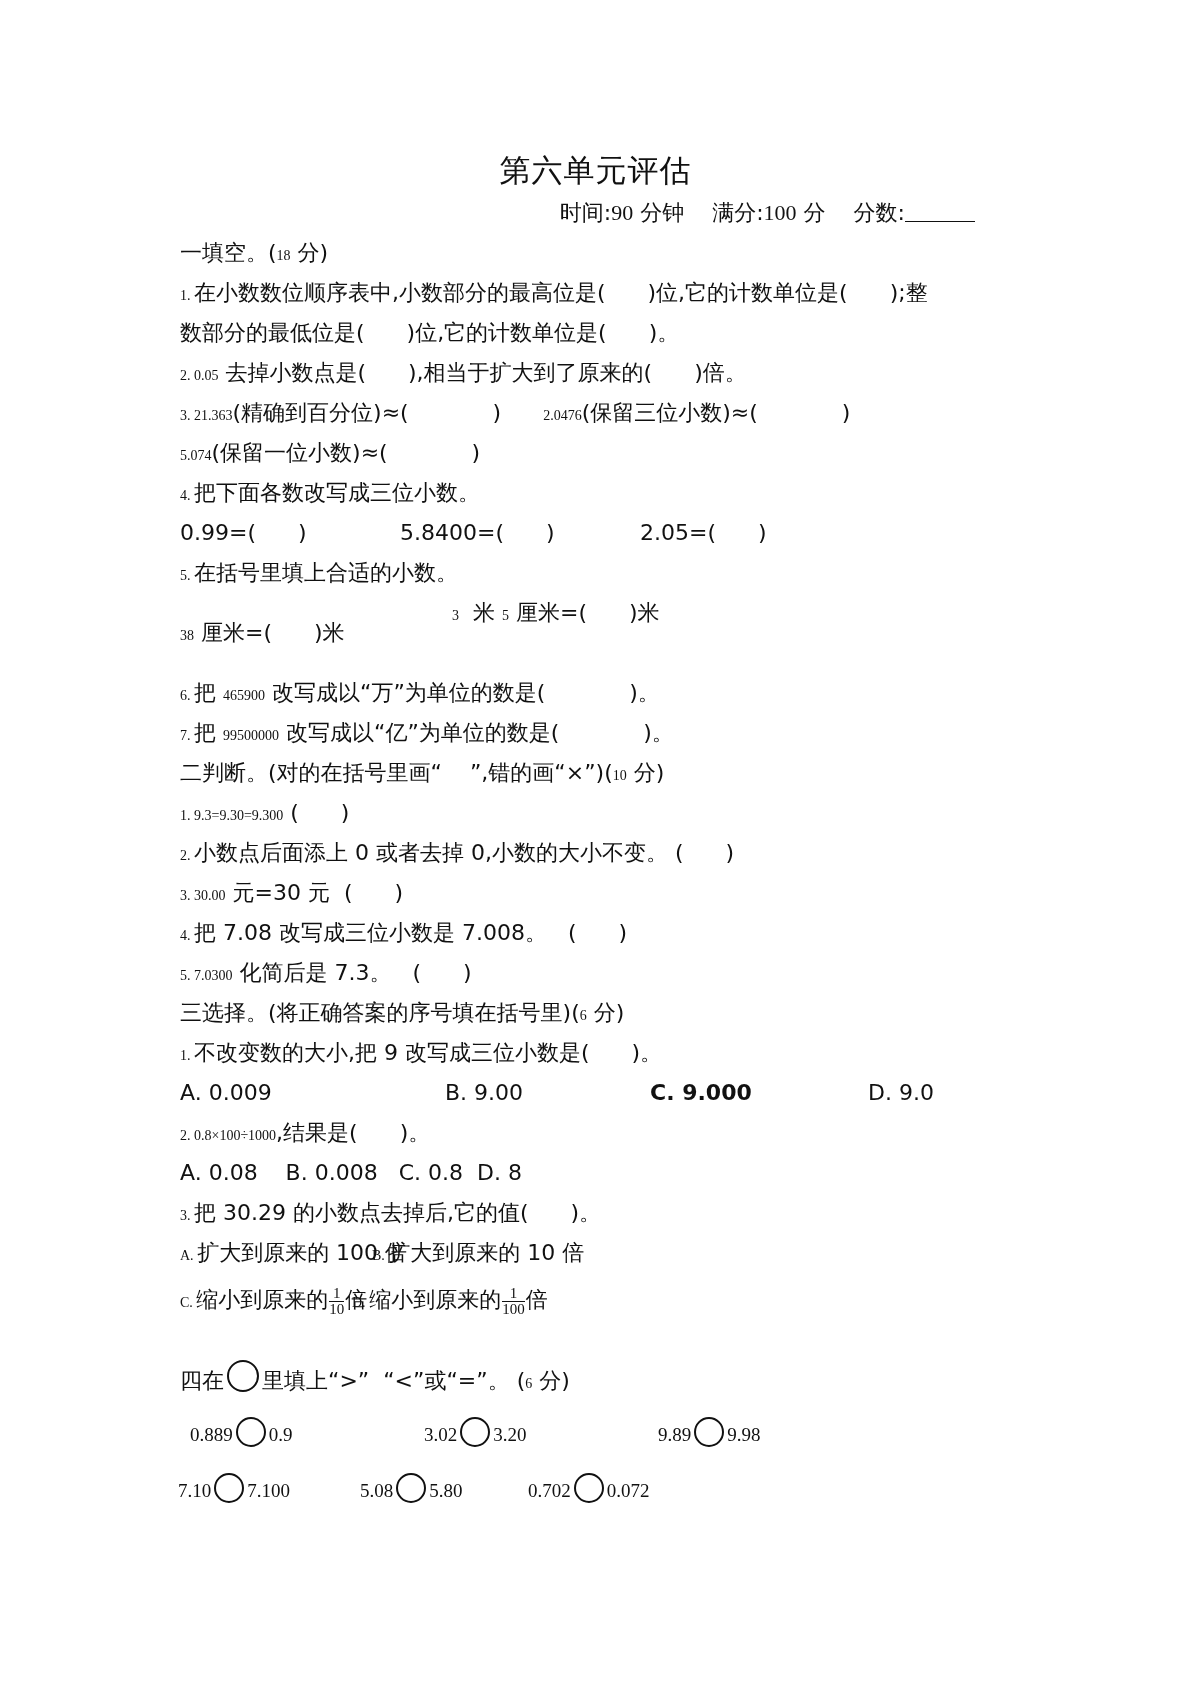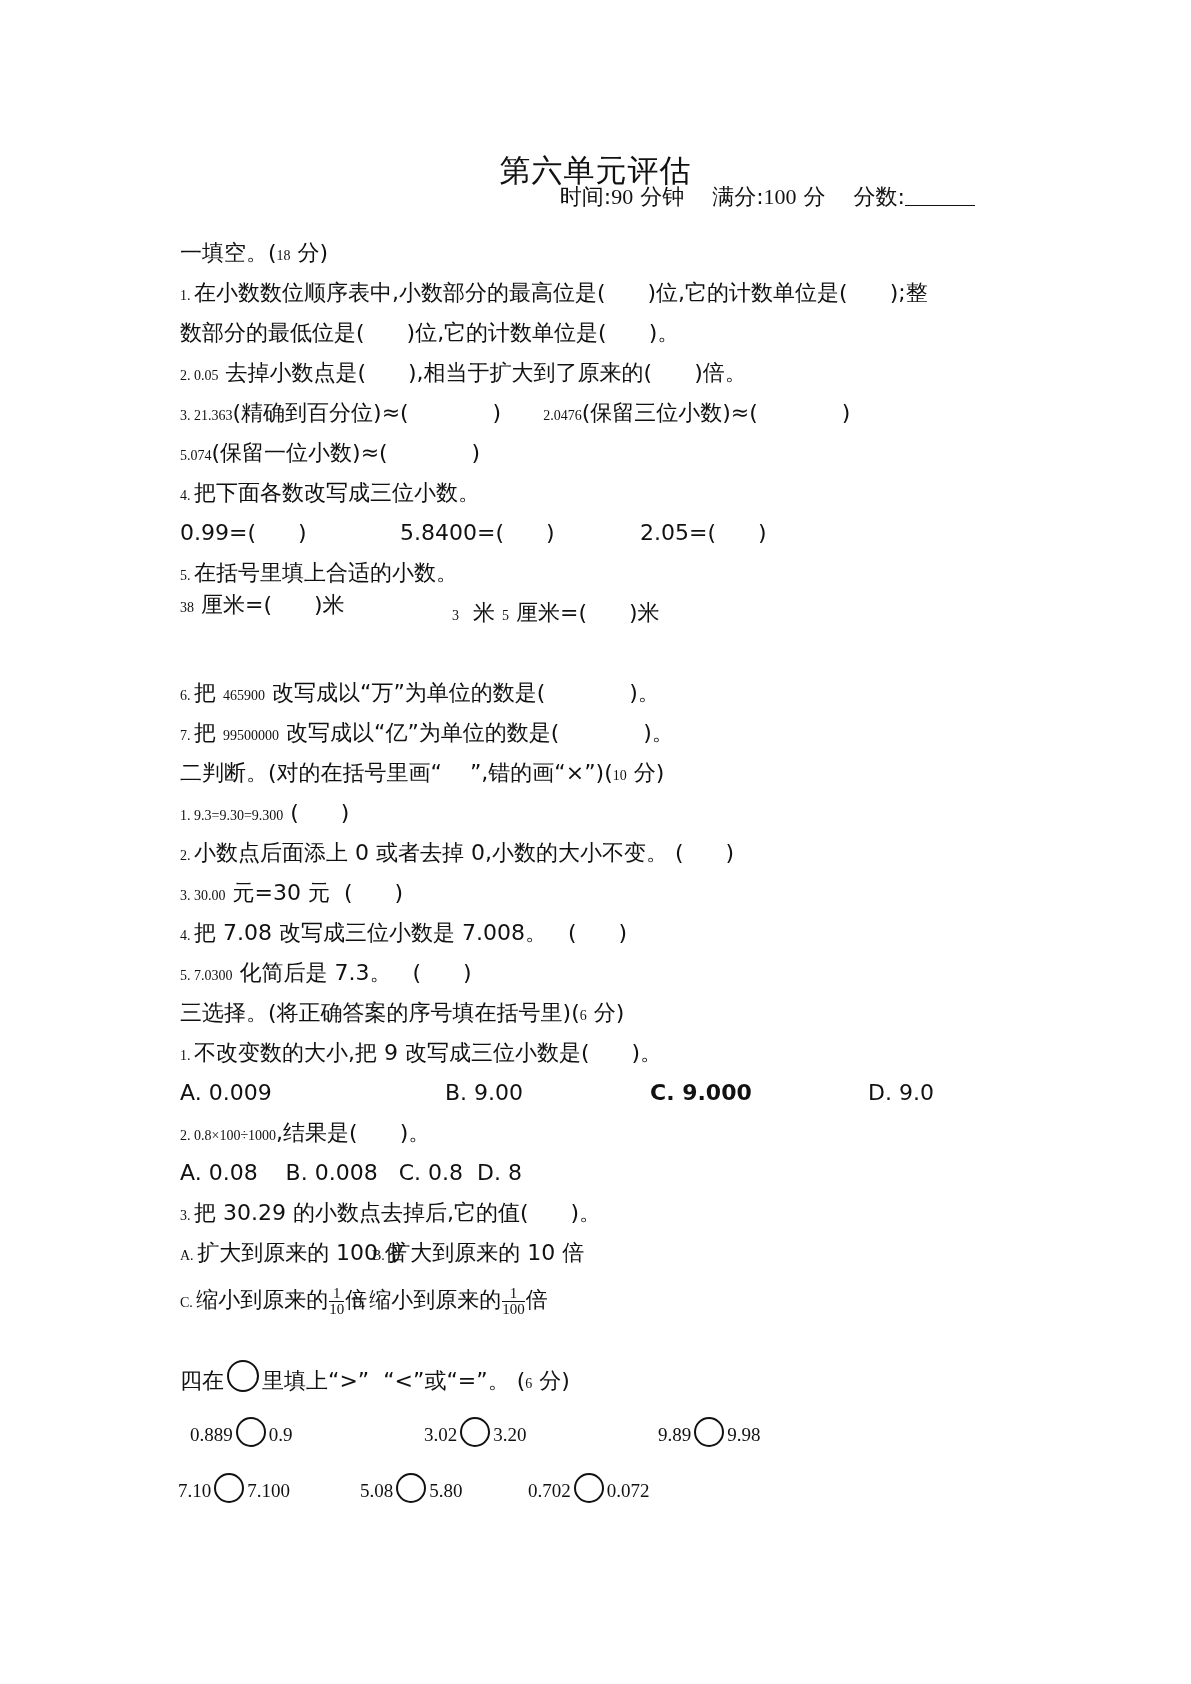--- a/index.html
+++ b/index.html
@@ -1,21 +1,21 @@
 <!DOCTYPE html>
 <html><head>
 <meta charset="utf-8">
 <style>
   html, body { margin: 0; padding: 0; background: #ffffff; }
   body { width: 1191px; height: 1684px; position: relative; overflow: hidden;
          font-family: "Liberation Serif", "DejaVu Serif", serif; color: #111; }
   .page { position: absolute; left: 0; top: 0; width: 1150px; height: 1684px; }
   .title { position: absolute; top: 150px; left: 0; width: 1191px; text-align: center;
            font-size: 31px; letter-spacing: 1px; font-family: "DejaVu Sans", sans-serif; font-weight: 300; }
-  .meta { position: absolute; top: 182px; right: 175px; font-size: 22px;
+  .meta { position: absolute; top: 198px; right: 175px; font-size: 22px;
           font-family: "DejaVu Sans", sans-serif; white-space: pre; margin-left: 16px; }
   .meta .num { font-family: "Liberation Serif", serif; font-size: 22px; }
   .meta .blank { display: inline-block; width: 70px; border-bottom: 1.5px solid #111; height: 22px; vertical-align: -2px; }
   .line { position: absolute; left: 180px; font-size: 22px; white-space: pre; line-height: 30px;
           font-family: "DejaVu Sans", sans-serif; }
   .line .n { font-family: Liberation Serif, serif; font-size: 14px; }
   .frac { display: inline-block; vertical-align: middle; text-align: center; font-family: "Liberation Serif", serif; font-size: 15px; line-height: 15px; margin: 0 1px; }
   .frac span { display: block; }
   .frac .num-top { border-bottom: 1px solid #111; padding: 0 1px; }
   .circle { display: inline-block; width: 30px; height: 30px; border: 2px solid #111; border-radius: 50%;
@@ -41,21 +41,21 @@
 
   <div class="line" style="top:398px;"><span class="n">3. 21.363</span><span>(精确到百分位)≈(            )      </span><span class="n">2.0476</span><span>(保留三位小数)≈(            )</span></div>
   <div class="line" style="top:438px;"><span class="n">5.074</span><span>(保留一位小数)≈(            )</span></div>
 
   <div class="line" style="top:478px;"><span class="n">4. </span><span>把下面各数改写成三位小数。</span></div>
   <div class="line n" style="top:518px; left:180px;">0.99=(      )</div>
   <div class="line n" style="top:518px; left:400px;">5.8400=(      )</div>
   <div class="line n" style="top:518px; left:640px;">2.05=(      )</div>
 
   <div class="line" style="top:558px;"><span class="n">5. </span><span>在括号里填上合适的小数。</span></div>
-  <div class="line" style="top:590px; left:180px;"><span class="n">38</span><span> 厘米=(      )米</span></div>
+  <div class="line" style="top:618px; left:180px;"><span class="n">38</span><span> 厘米=(      )米</span></div>
   <div class="line" style="top:598px; left:452px;"><span class="n">3</span><span>  米 </span><span class="n">5</span><span> 厘米=(      )米</span></div>
 
   <div class="line" style="top:678px;"><span class="n">6. </span><span>把 </span><span class="n">465900</span><span> 改写成以“万”为单位的数是(            )。</span></div>
   <div class="line" style="top:718px;"><span class="n">7. </span><span>把 </span><span class="n">99500000</span><span> 改写成以“亿”为单位的数是(            )。</span></div>
 
   <div class="line" style="top:758px;"><span>二判断。(对的在括号里画“    ”,错的画“×”)(</span><span class="n">10</span><span> 分)</span></div>
   <div class="line" style="top:798px;"><span class="n">1. 9.3=9.30=9.300</span><span> (      )</span></div>
   <div class="line" style="top:838px;"><span class="n">2. </span><span>小数点后面添上 0 或者去掉 0,小数的大小不变。 (      )</span></div>
   <div class="line" style="top:878px;"><span class="n">3. 30.00</span><span> 元=30 元  (      )</span></div>
   <div class="line" style="top:918px;"><span class="n">4. </span><span>把 7.08 改写成三位小数是 7.008。   (      )</span></div>

